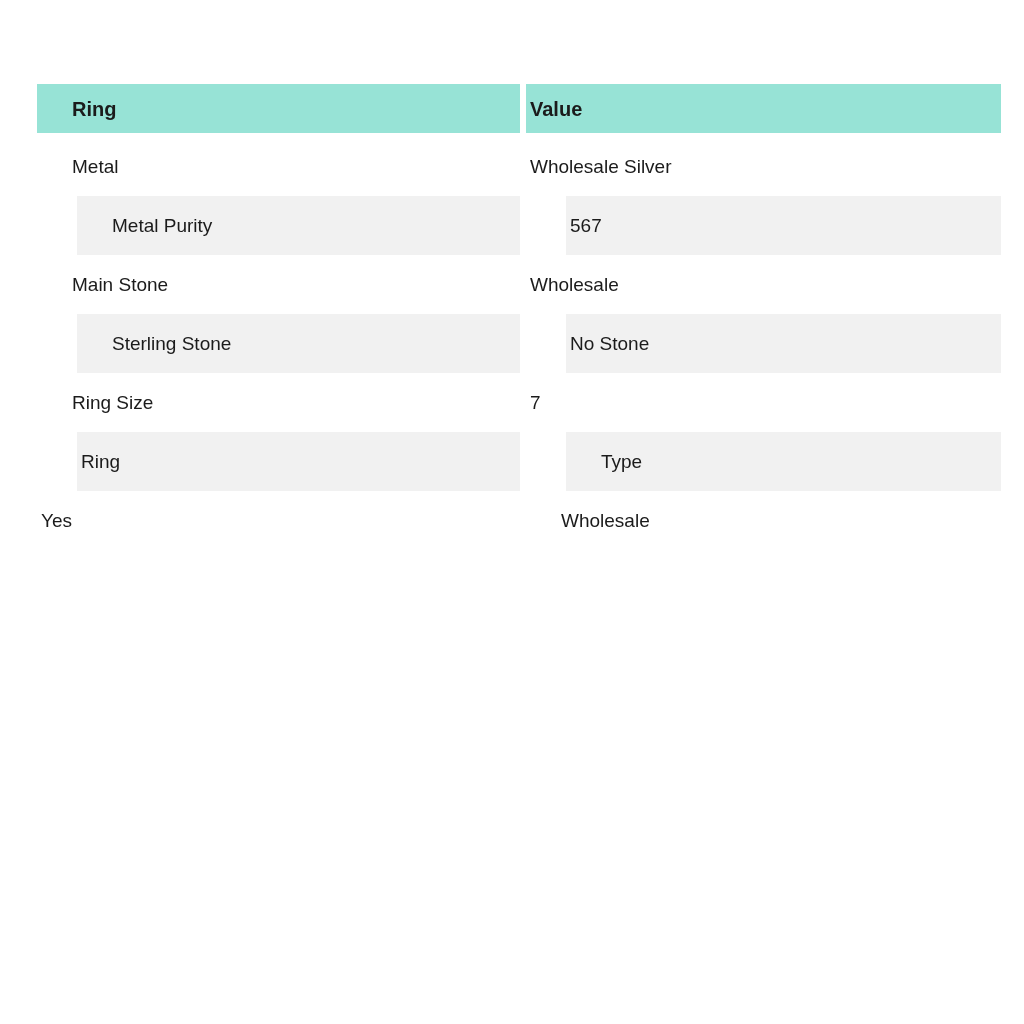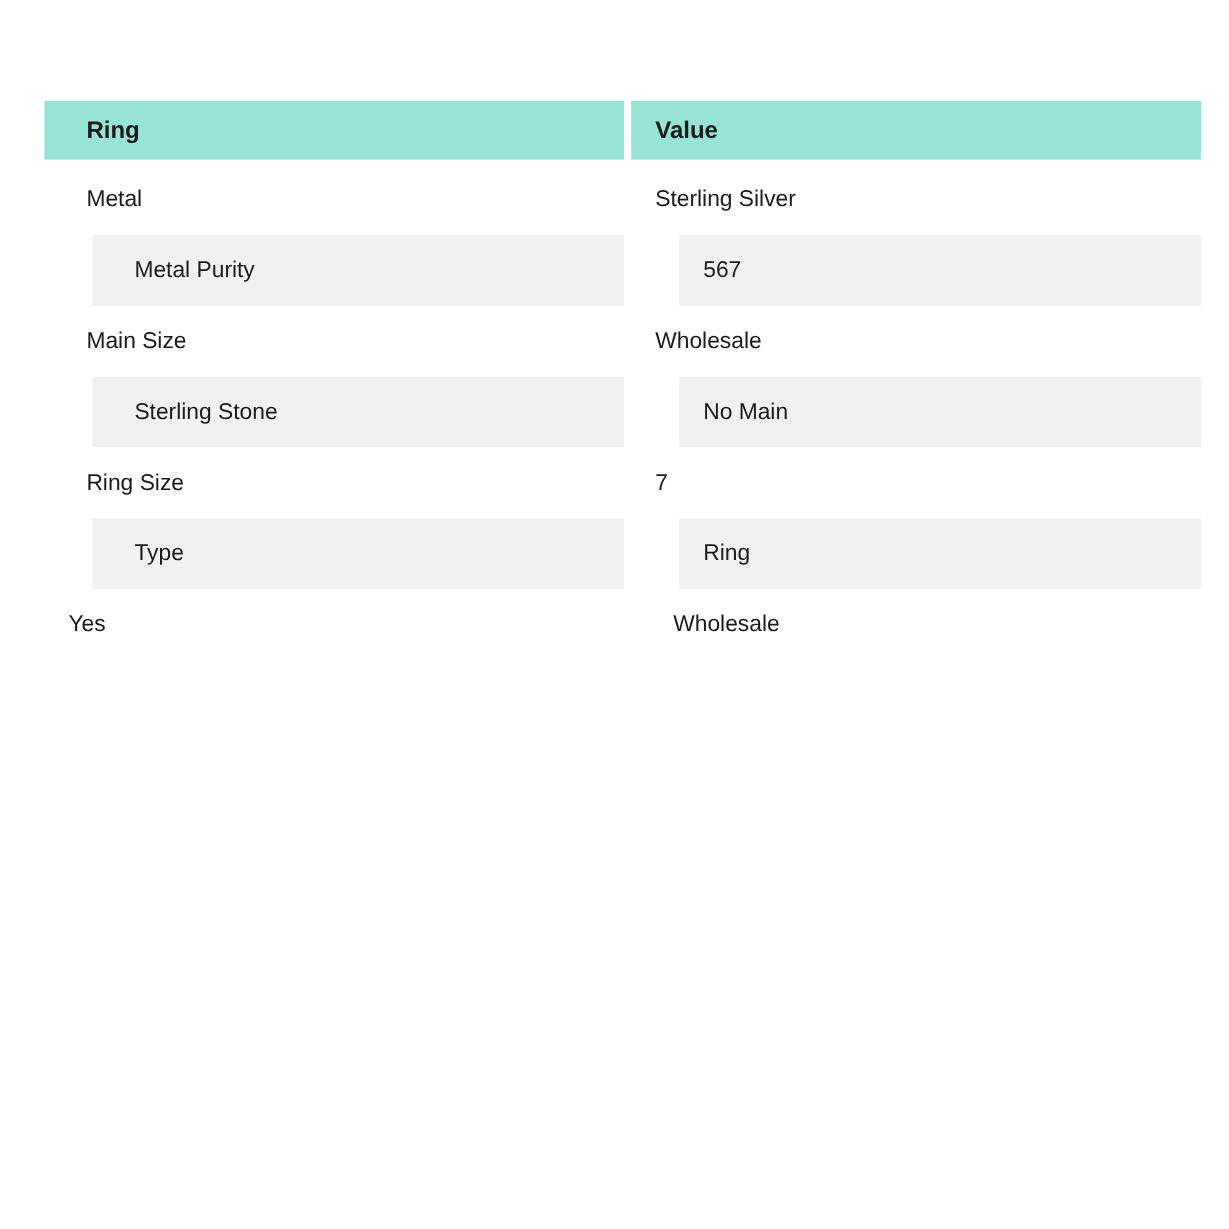--- a/index.html
+++ b/index.html
@@ -33,67 +33,67 @@
   }
   .cell {
     display: flex;
     align-items: center;
     font-size: 19px;
     line-height: 1;
     overflow: hidden;
     white-space: nowrap;
   }
   .cell.name-col  { padding-left: 35px; }
-  .cell.value-col { padding-left: 20px; }
+  .cell.value-col { padding-left: 4px; }
   .header .cell {
     background: var(--header-bg, #97e3d6);
     font-size: 20px;
     font-weight: 600;
   }
   .t-row.alt .cell { background: var(--row-alt-bg, #f1f1f1); margin-left: 40px; }
   .t-row.plain .cell { background: var(--row-bg, #ffffff); text-align: center; }
 </style>
 </head>
 <body>
 
 <div class="attr-table">
 
   <div class="t-row header">
     <div class="cell name-col">Ring</div>
     <div class="cell value-col">Value</div>
   </div>
 
   <div class="t-row plain">
     <div class="cell name-col">Metal</div>
-    <div class="cell value-col">Sterling Silver</div>
+    <div class="cell value-col">Wholesale Silver</div>
   </div>
 
   <div class="t-row alt">
     <div class="cell name-col">Metal Purity</div>
     <div class="cell value-col">567</div>
   </div>
 
   <div class="t-row plain">
-    <div class="cell name-col">Main Size</div>
+    <div class="cell name-col">Main Stone</div>
     <div class="cell value-col">Wholesale</div>
   </div>
 
   <div class="t-row alt">
     <div class="cell name-col">Sterling Stone</div>
-    <div class="cell value-col">No Main</div>
+    <div class="cell value-col">No Stone</div>
   </div>
 
   <div class="t-row plain">
     <div class="cell name-col">Ring Size</div>
     <div class="cell value-col">7</div>
   </div>
 
   <div class="t-row alt">
+    <div class="cell value-col">Ring</div>
     <div class="cell name-col">Type</div>
-    <div class="cell value-col">Ring</div>
   </div>
 
   <div class="t-row plain">
     <div class="cell value-col">Yes</div>
     <div class="cell name-col">Wholesale</div>
   </div>
 
 </div>
 
 </body></html>

